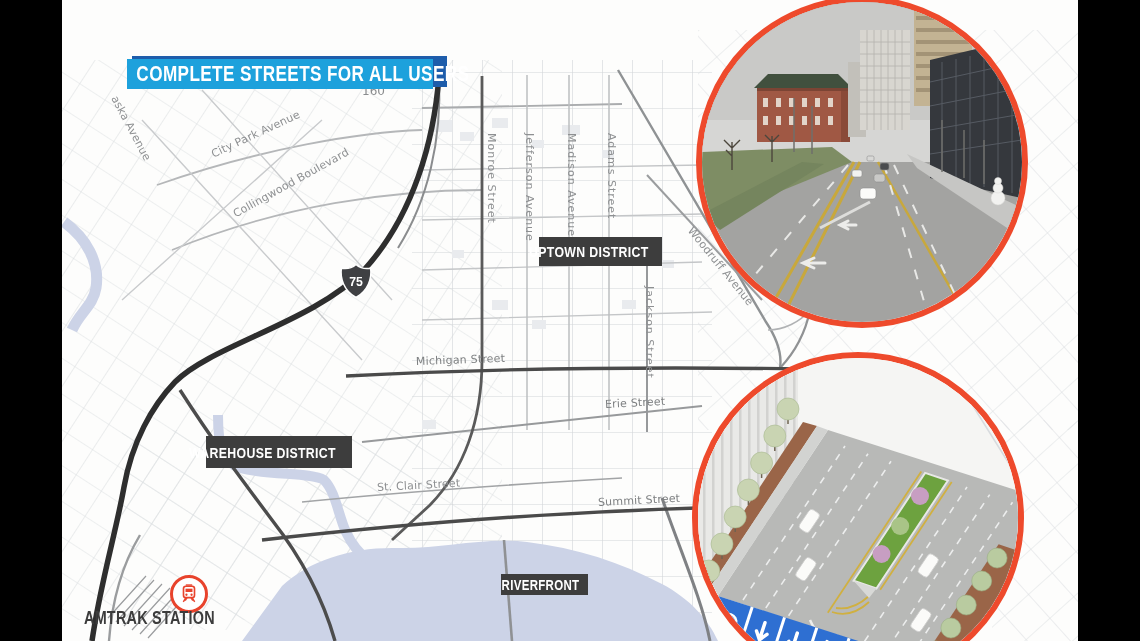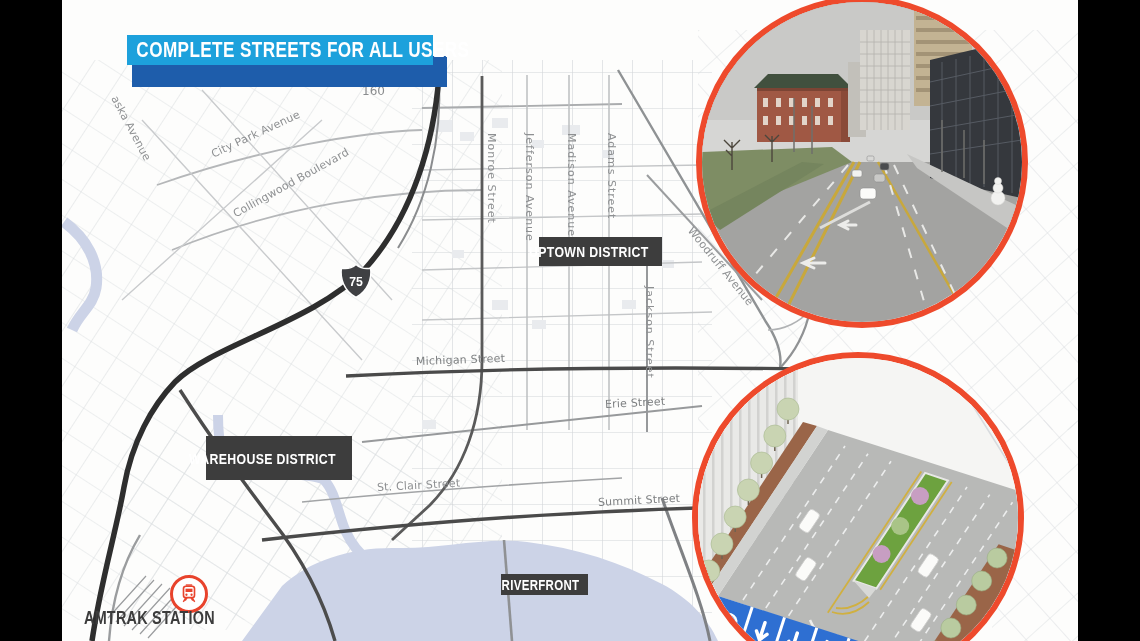--- a/index.html
+++ b/index.html
@@ -3,21 +3,21 @@
 <meta charset="utf-8">
 <style>
   html,body{margin:0;padding:0;background:#000;}
   .stage{position:relative;width:1140px;height:641px;background:#000;overflow:hidden;
          font-family:"Liberation Sans",sans-serif;}
   .content{position:absolute;left:62px;top:0;width:1016px;height:641px;background:#fdfdfc;overflow:hidden;}
   .map-svg{position:absolute;left:0;top:0;z-index:1;}
 
   
   .banner-shadow{position:absolute;left:70px;top:56px;width:315px;height:31px;background:#1e5dab;z-index:5;}
-  .banner-front{position:absolute;left:65px;top:35px;width:306px;height:30px;background:#1da1dc;z-index:6;
+  .banner-front{position:absolute;left:65px;top:59px;width:306px;height:30px;background:#1da1dc;z-index:6;
                 display:flex;align-items:center;}
   .banner-front span{display:inline-block;color:#fff;font-weight:bold;font-size:22px;letter-spacing:.5px;
                 white-space:nowrap;transform:scaleX(.78);transform-origin:left center;padding-left:12px;}
 
   
   .district{position:absolute;background:#3d3d3d;color:#fff;display:flex;align-items:center;justify-content:flex-end;z-index:3;}
   .district span{display:inline-block;font-weight:bold;letter-spacing:.4px;white-space:nowrap;
                  transform:scaleX(.82);transform-origin:center;}
 
   
@@ -126,21 +126,21 @@
   </svg>
 
   <div class="banner-shadow"></div>
   <div class="banner-front">
     <span>COMPLETE STREETS FOR ALL USERS</span>
   </div>
 
   <div class="district" style="left:477px;top:237px;width:123px;height:29px;font-size:15px;">
     <span>UPTOWN DISTRICT</span>
       </div>
-  <div class="district" style="left:144px;top:436px;width:146px;height:44px;font-size:15px;">
+  <div class="district" style="left:144px;top:436px;width:146px;height:32px;font-size:15px;">
     <span>WAREHOUSE DISTRICT</span>
       </div>
   <div class="district" style="left:439px;top:574px;width:87px;height:21px;font-size:14px;">
     <span>RIVERFRONT</span>
       </div>
 
   <span class="slab rlab" style="left:52px;top:90px;transform:rotate(62deg);">aska Avenue</span>
   <span class="slab rlab" style="left:150px;top:148px;transform:rotate(-25deg);">City Park Avenue</span>
   <span class="slab rlab" style="left:172px;top:208px;transform:rotate(-29deg);">Collingwood Boulevard</span>
   <span class="slab vlab" style="left:423px;top:133px;">Monroe Street</span>

